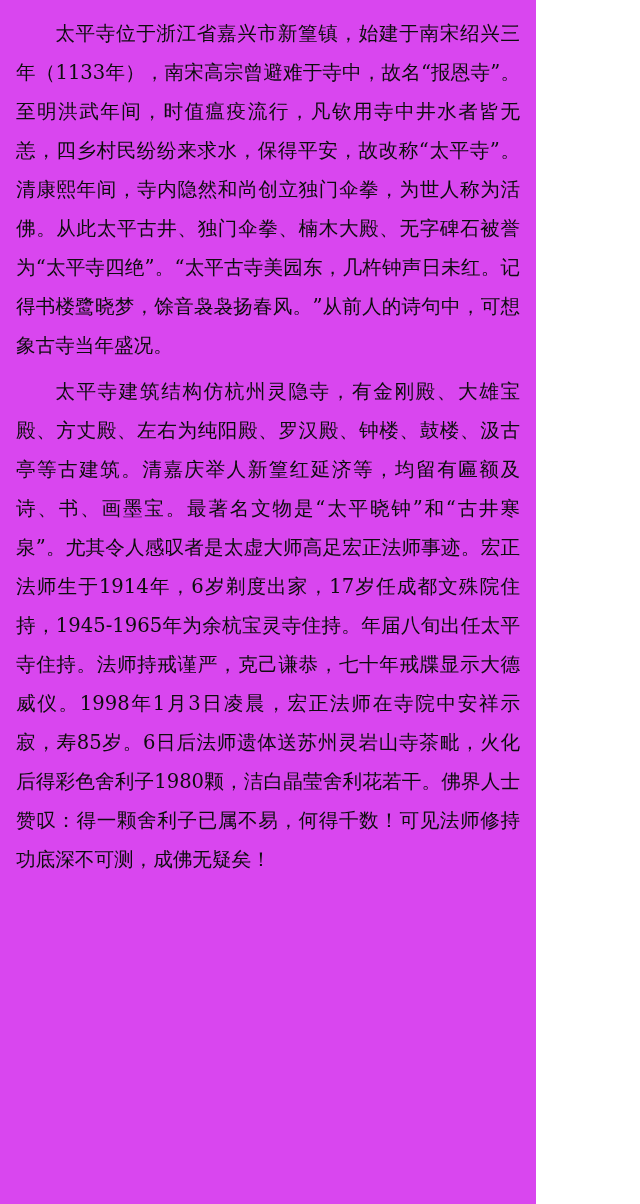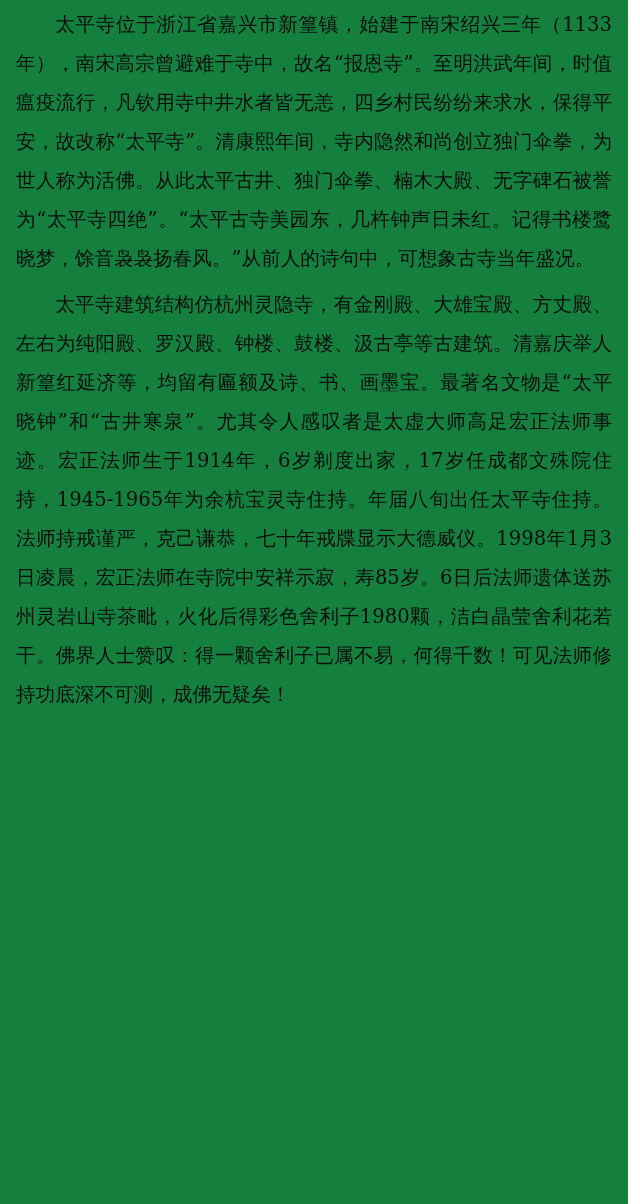--- a/index.html
+++ b/index.html
@@ -1,25 +1,25 @@
 <!DOCTYPE html>
 <html><head>
 <meta charset="utf-8">
 <style>
   html, body {
     margin: 0;
     padding: 0;
     background: #ffffff;
   }
   .page {
-    width: 628px;
+    width: 536px;
     height: 1204px;
     box-sizing: border-box;
-    background: #15803d;
-    padding: 5px 16px 10px 16px;
+    background: #d946ef;
+    padding: 14px 16px 10px 16px;
     overflow: hidden;
     position: relative;
   }
   .doc-body {
     font-family: "DejaVu Serif", "Liberation Serif", serif;
     color: #0d0d0d;
     font-size: 19.6px;
     line-height: 39px;
     text-align: justify;
     text-justify: inter-ideograph;

